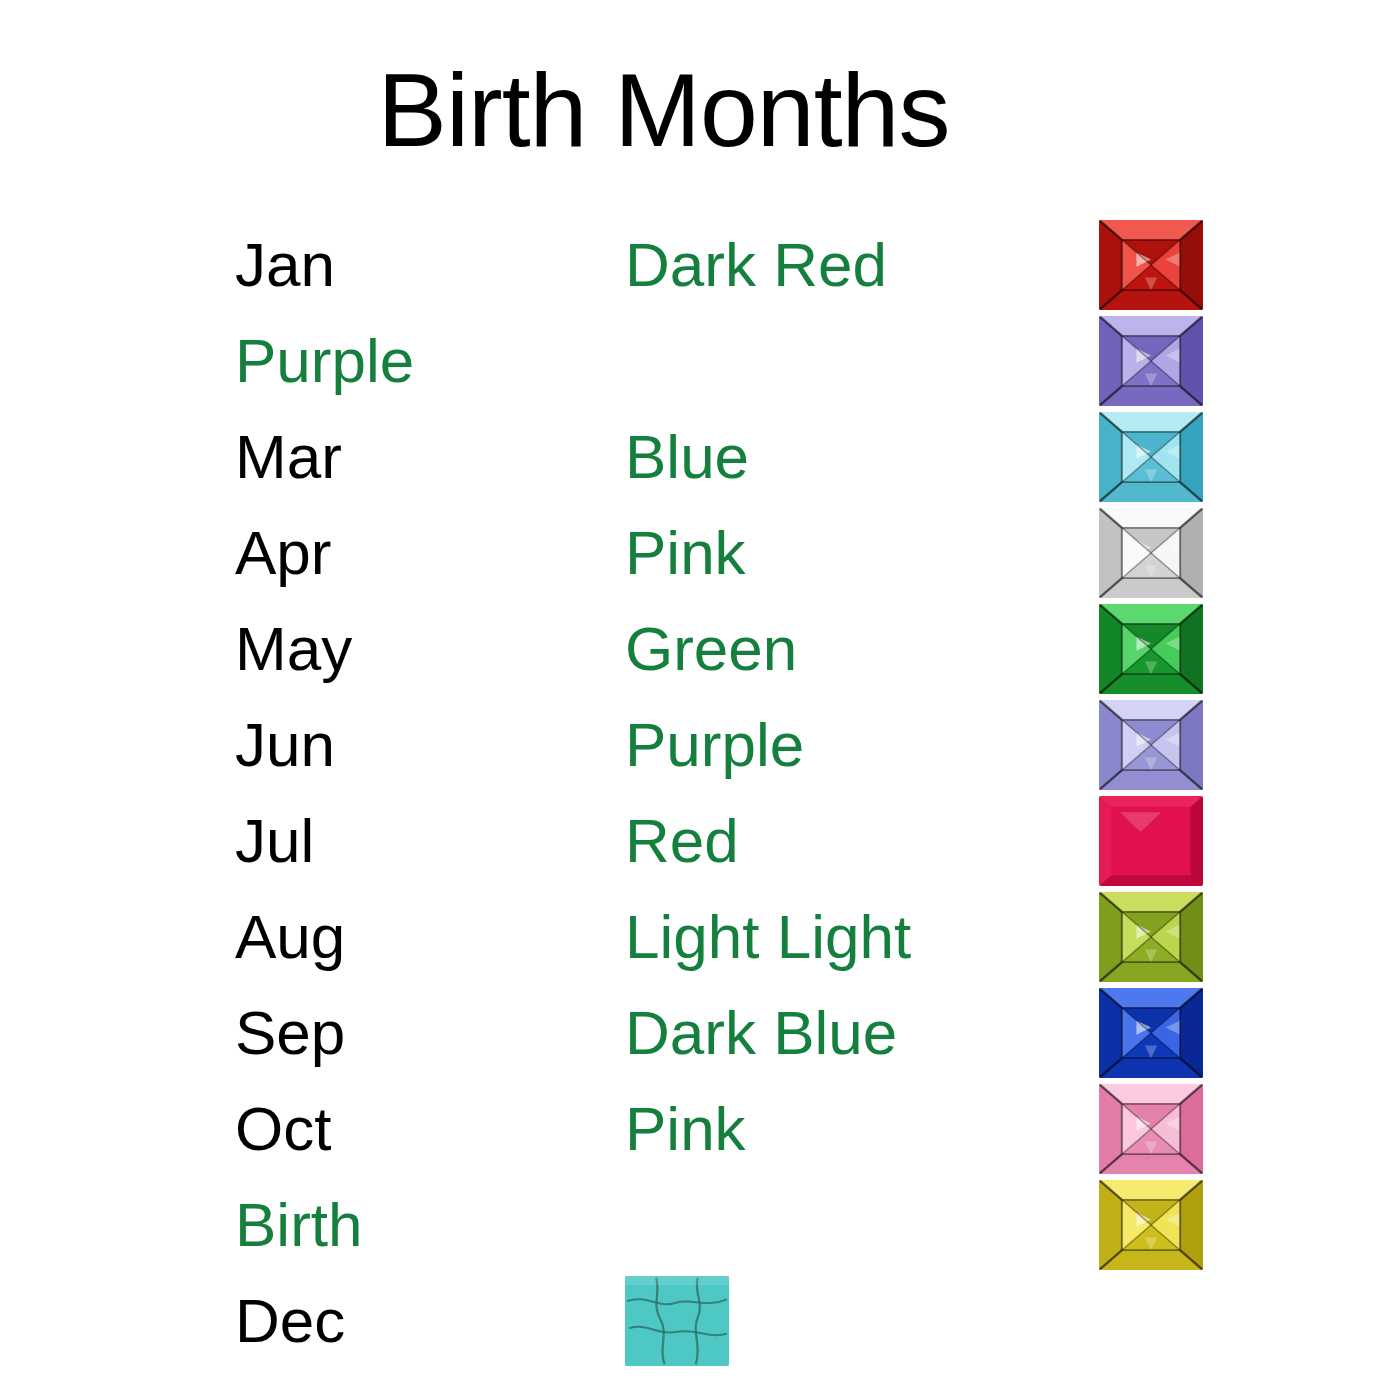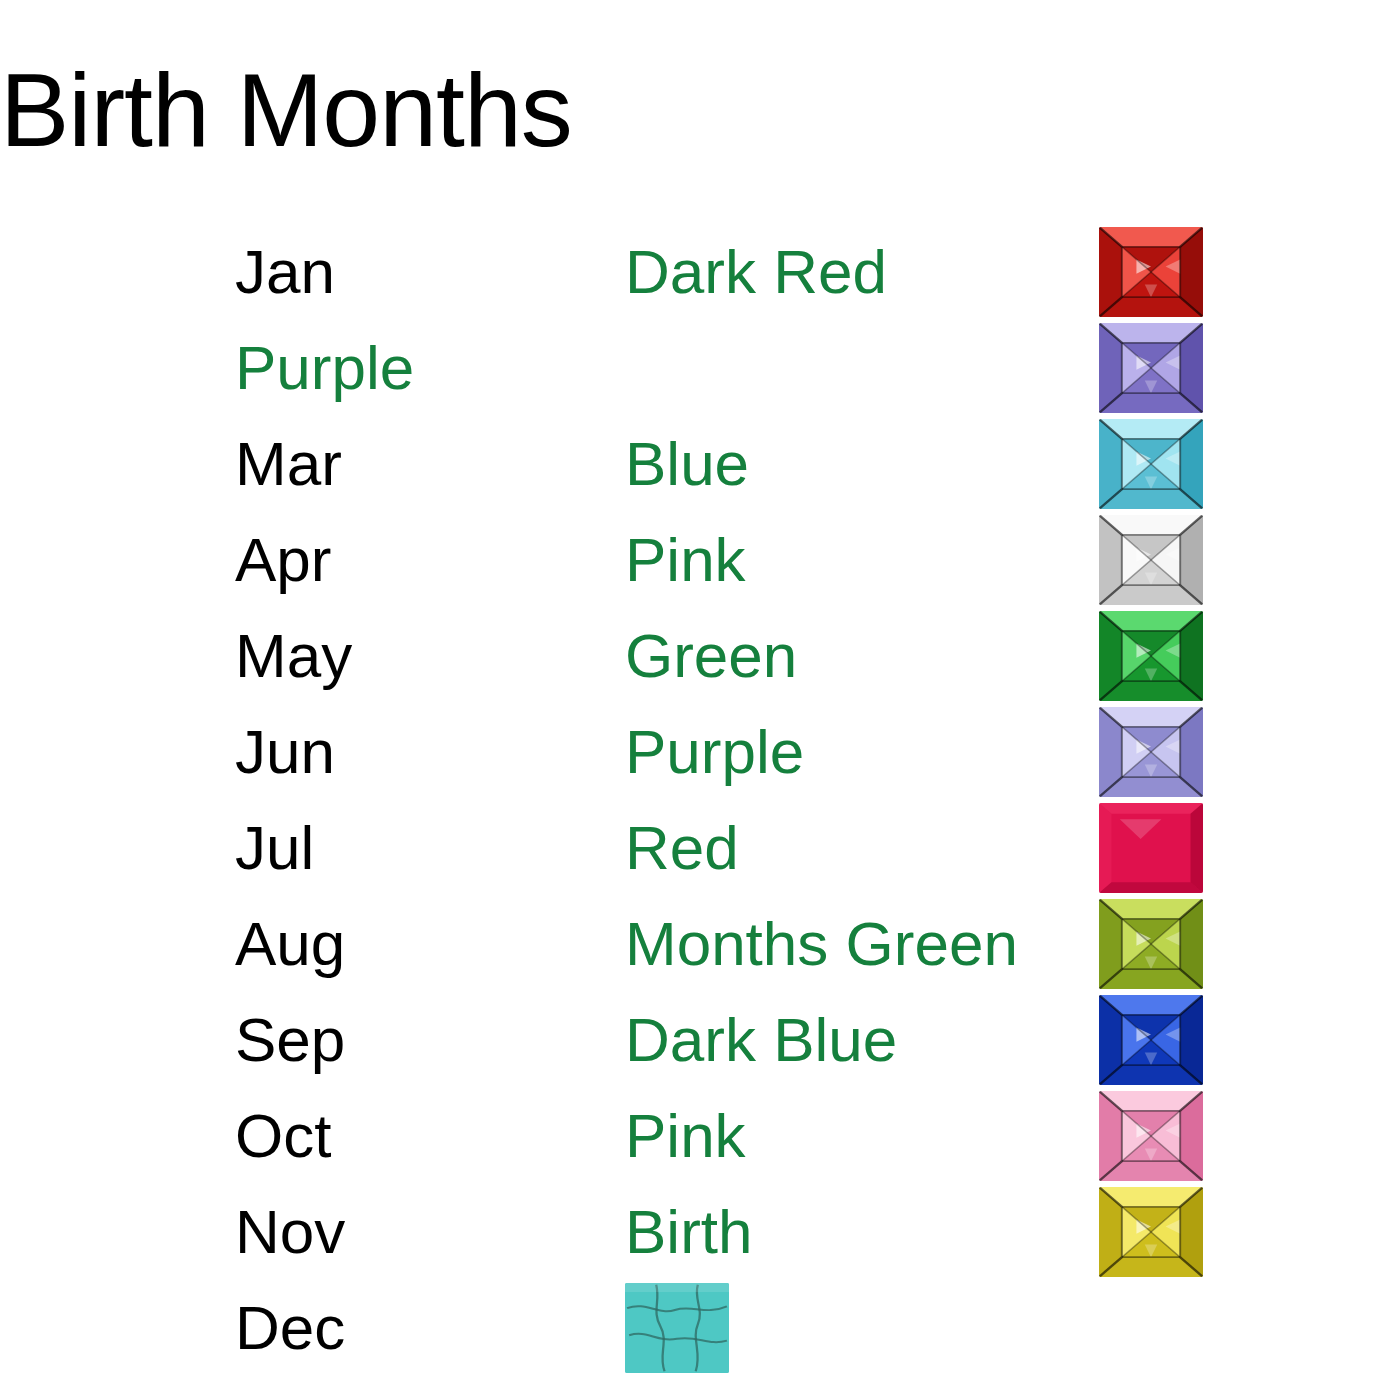--- a/index.html
+++ b/index.html
@@ -18,30 +18,30 @@
     position: relative;
     width: 1400px;
     height: 1400px;
     background: #ffffff;
   }
   .title {
     position: absolute;
     top: 58px;
     left: 0;
     width: 1327px;
-    text-align: left;
+    text-align: center;
     font-size: 104px;
     font-weight: 400;
     letter-spacing: -1px;
     line-height: 1.0;
     color: #000000;
   }
   .table {
     position: absolute;
-    top: 224px;
+    top: 217px;
     left: 235px;
     width: 980px;
   }
   .row {
     display: flex;
     align-items: center;
     height: 96px;
   }
   .cell-month {
     width: 390px;
@@ -292,21 +292,21 @@
               <polygon points="0,0 12,12 12,88 0,100" fill="#f6396f" opacity="0.25"></polygon>
               <polygon points="100,0 100,100 88,88 88,12" fill="#a2002f" opacity="0.6"></polygon>
               <polygon points="0,100 12,88 88,88 100,100" fill="#a2002f" opacity="0.5"></polygon>
               <polygon points="20,18 60,18 40,40" fill="#ffffff" opacity="0.18"></polygon>
             </svg>
           </div>
         </div>
       </div>
       <div class="row">
         <div class="cell-month">Aug</div>
-        <div class="cell-color">Months Green</div>
+        <div class="cell-color">Light Light</div>
         <div class="cell-gem">
           <div class="gem">
             <div class="base" style="background: rgb(168, 198, 46);"></div>
             <svg viewBox="0 0 100 100" preserveAspectRatio="none">
               <polygon points="0,0 100,0 78,22 22,22" fill="#e3f287" opacity="0.55"></polygon>
               <polygon points="0,0 22,22 22,78 0,100" fill="#5f7c10" opacity="0.55"></polygon>
               <polygon points="100,0 100,100 78,78 78,22" fill="#5f7c10" opacity="0.75"></polygon>
               <polygon points="0,100 22,78 78,78 100,100" fill="#5f7c10" opacity="0.45"></polygon>
               <polygon points="22,22 78,22 50,50" fill="#5f7c10" opacity="0.5"></polygon>
               <polygon points="22,22 50,50 22,78" fill="#e3f287" opacity="0.5"></polygon>
@@ -387,21 +387,20 @@
               <line x1="22" y1="78" x2="78" y2="78" stroke="#000000" stroke-width="2" opacity="0.45"></line>
               <line x1="22" y1="22" x2="22" y2="78" stroke="#000000" stroke-width="2" opacity="0.45"></line>
               <line x1="78" y1="22" x2="78" y2="78" stroke="#000000" stroke-width="2" opacity="0.45"></line>
               <line x1="22" y1="22" x2="78" y2="78" stroke="#000000" stroke-width="1.6" opacity="0.35"></line>
               <line x1="78" y1="22" x2="22" y2="78" stroke="#000000" stroke-width="1.6" opacity="0.35"></line>
             </svg>
           </div>
         </div>
       </div>
       <div class="row">
-        <div class="cell-month">Nov</div>
         <div class="cell-color">Birth</div>
         <div class="cell-gem">
           <div class="gem">
             <div class="base" style="background: rgb(234, 217, 42);"></div>
             <svg viewBox="0 0 100 100" preserveAspectRatio="none">
               <polygon points="0,0 100,0 78,22 22,22" fill="#fdf9a8" opacity="0.55"></polygon>
               <polygon points="0,0 22,22 22,78 0,100" fill="#9c8c06" opacity="0.55"></polygon>
               <polygon points="100,0 100,100 78,78 78,22" fill="#9c8c06" opacity="0.75"></polygon>
               <polygon points="0,100 22,78 78,78 100,100" fill="#9c8c06" opacity="0.45"></polygon>
               <polygon points="22,22 78,22 50,50" fill="#9c8c06" opacity="0.5"></polygon>

